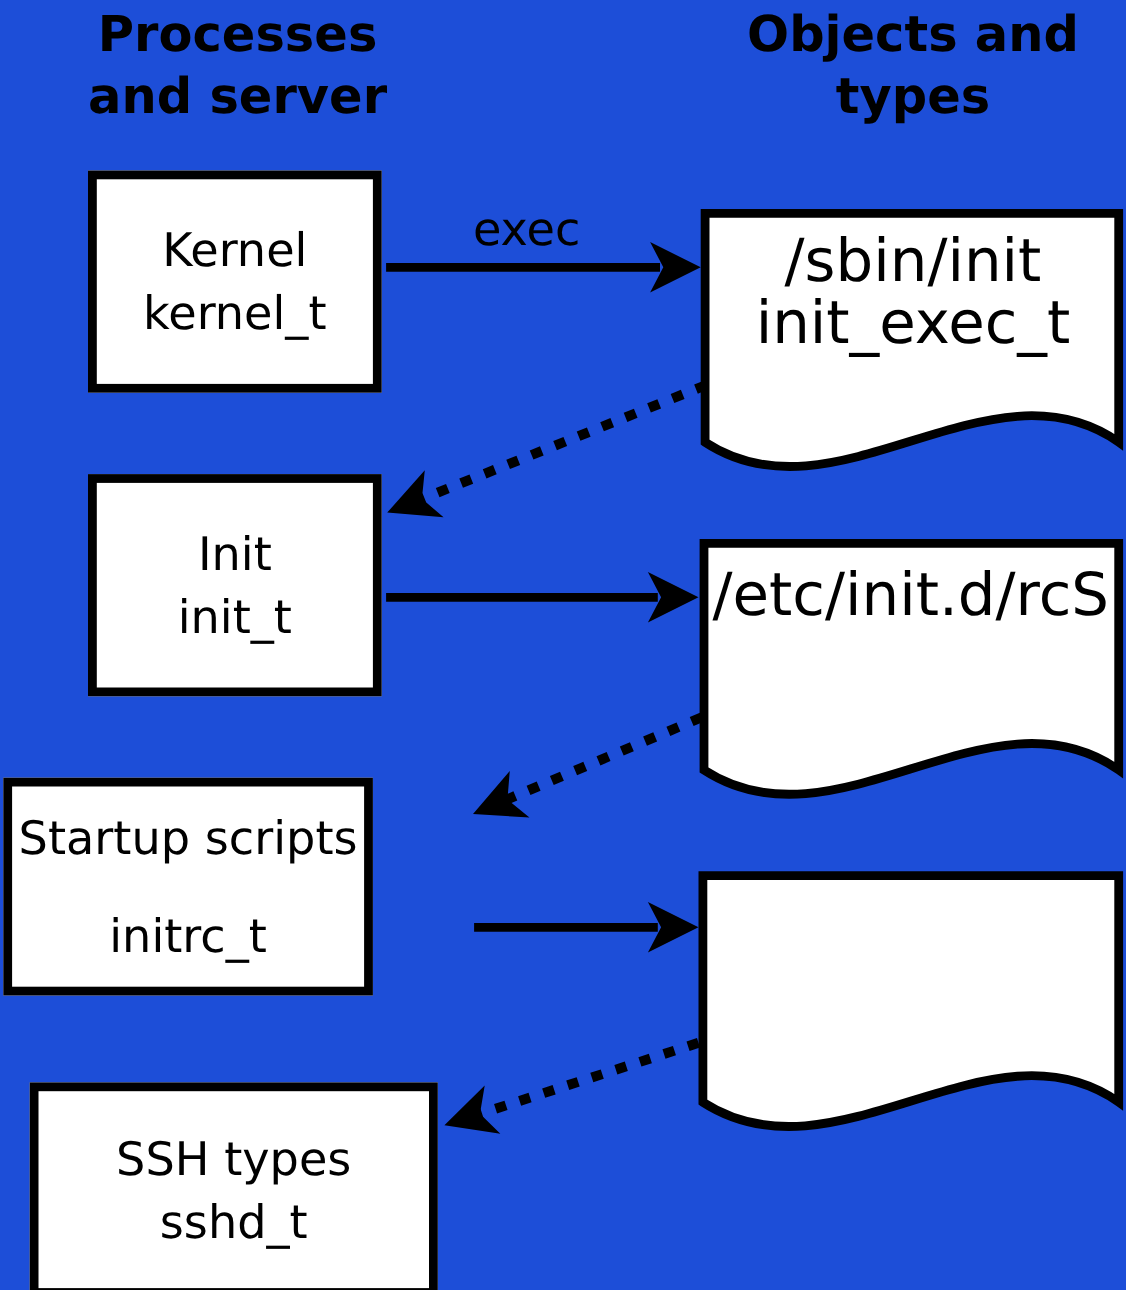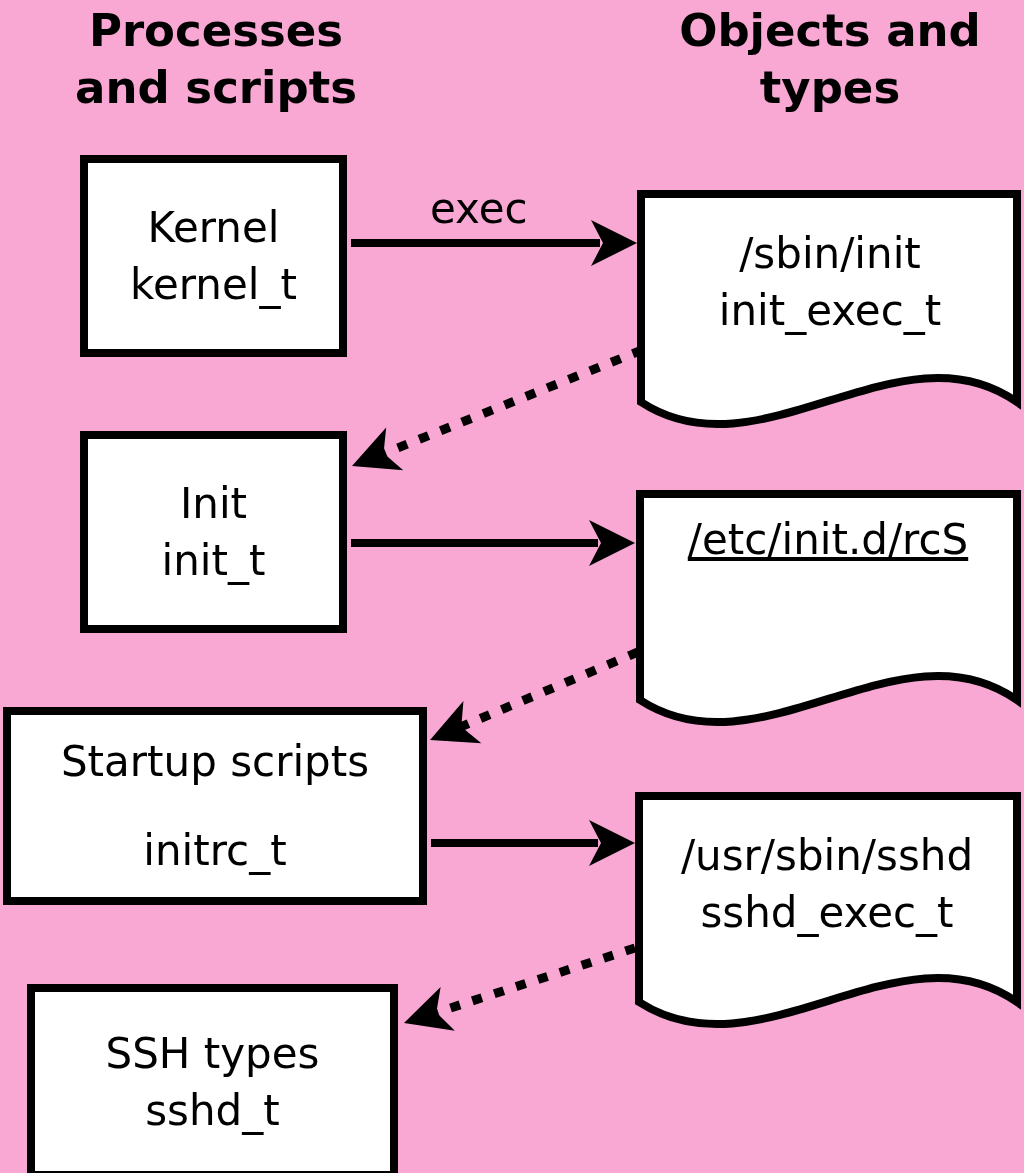--- a/index.html
+++ b/index.html
@@ -4,21 +4,21 @@
 <style>
   html, body {
     margin: 0;
     padding: 0;
     background: #ffffff;
   }
   #canvas {
     position: relative;
     width: 1024px;
     height: 1173px;
-    background: #f9a8d4;
+    background: #1d4ed8;
     font-family: "DejaVu Sans", "Liberation Sans", sans-serif;
     color: #000000;
     overflow: hidden;
   }
   #diagram-svg {
     position: absolute;
     left: 0;
     top: 0;
     width: 1024px;
     height: 1173px;
@@ -43,32 +43,32 @@
     align-items: center;
     justify-content: center;
     text-align: center;
     font-size: 42px;
     line-height: 57px;
     white-space: nowrap;
     margin-top: 12px;
   }
   #box-kernel  { left: 80px; top: 143px; width: 267px; height: 202px; }
   #box-init    { left: 80px; top: 419px; width: 267px; height: 202px; }
-  #box-initrc  { left: 3px;  top: 695px; width: 424px; height: 198px; gap: 32px; }
+  #box-initrc  { left: 3px;  top: 695px; width: 336px; height: 198px; gap: 32px; }
   #box-sshd    { left: 27px; top: 972px; width: 371px; height: 195px; }
   .doc-text {
     position: absolute;
     text-align: center;
-    font-size: 42px;
+    font-size: 54px;
     line-height: 57px;
-    padding-top: 35px;
+    padding-top: 18px;
     white-space: nowrap;
   }
   #doc-text-1 { left: 640px; top: 190px; width: 380px; }
-  #doc-text-2 { left: 638px; top: 476px; width: 380px; text-decoration: underline; }
+  #doc-text-2 { left: 638px; top: 494px; width: 380px; }
   #doc-text-3 { left: 637px; top: 792px; width: 380px; }
   #exec-label {
     position: absolute;
     left: 430px;
     top: 180px;
     width: 140px;
     text-align: left;
     font-size: 42px;
     line-height: 57px;
   }
@@ -102,21 +102,21 @@
 
     <path class="dotted-edge" d="M 638 652 L 458 728"></path>
     <path class="arrow-head" transform="translate(430,740) rotate(157.1)" d="M 0 0 L -46 -23 L -34 0 L -46 23 Z"></path>
 
     <path class="dotted-edge" d="M 635 948 L 432 1014"></path>
     <path class="arrow-head" transform="translate(404,1023) rotate(162)" d="M 0 0 L -46 -23 L -34 0 L -46 23 Z"></path>
   </svg>
 
   <div id="title-left" class="col-title">
     <div>Processes</div>
-    <div>and scripts</div>
+    <div>and server</div>
   </div>
   <div id="title-right" class="col-title">
     <div>Objects and</div>
     <div>types</div>
   </div>
 
   <div id="exec-label">exec</div>
 
   <div id="box-kernel" class="process-box">
     <div>Kernel</div>
@@ -135,18 +135,14 @@
     <div>sshd_t</div>
   </div>
 
   <div id="doc-text-1" class="doc-text">
     <div>/sbin/init</div>
     <div>init_exec_t</div>
   </div>
   <div id="doc-text-2" class="doc-text">
     <div>/etc/init.d/rcS</div>
   </div>
-  <div id="doc-text-3" class="doc-text">
-    <div>/usr/sbin/sshd</div>
-    <div>sshd_exec_t</div>
-  </div>
 
 </div>
 
 </body></html>

